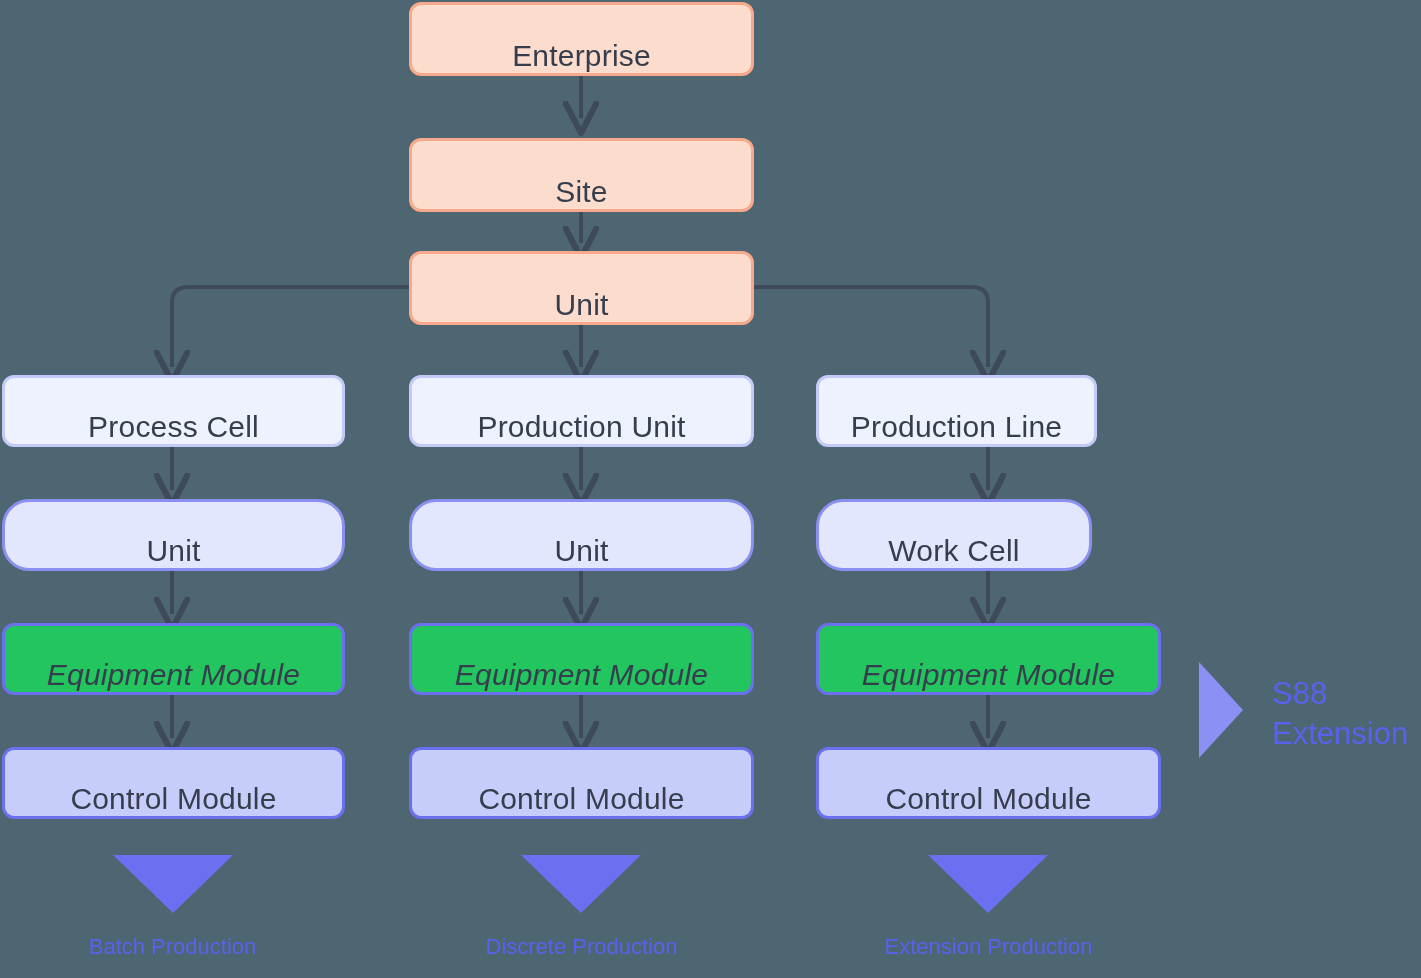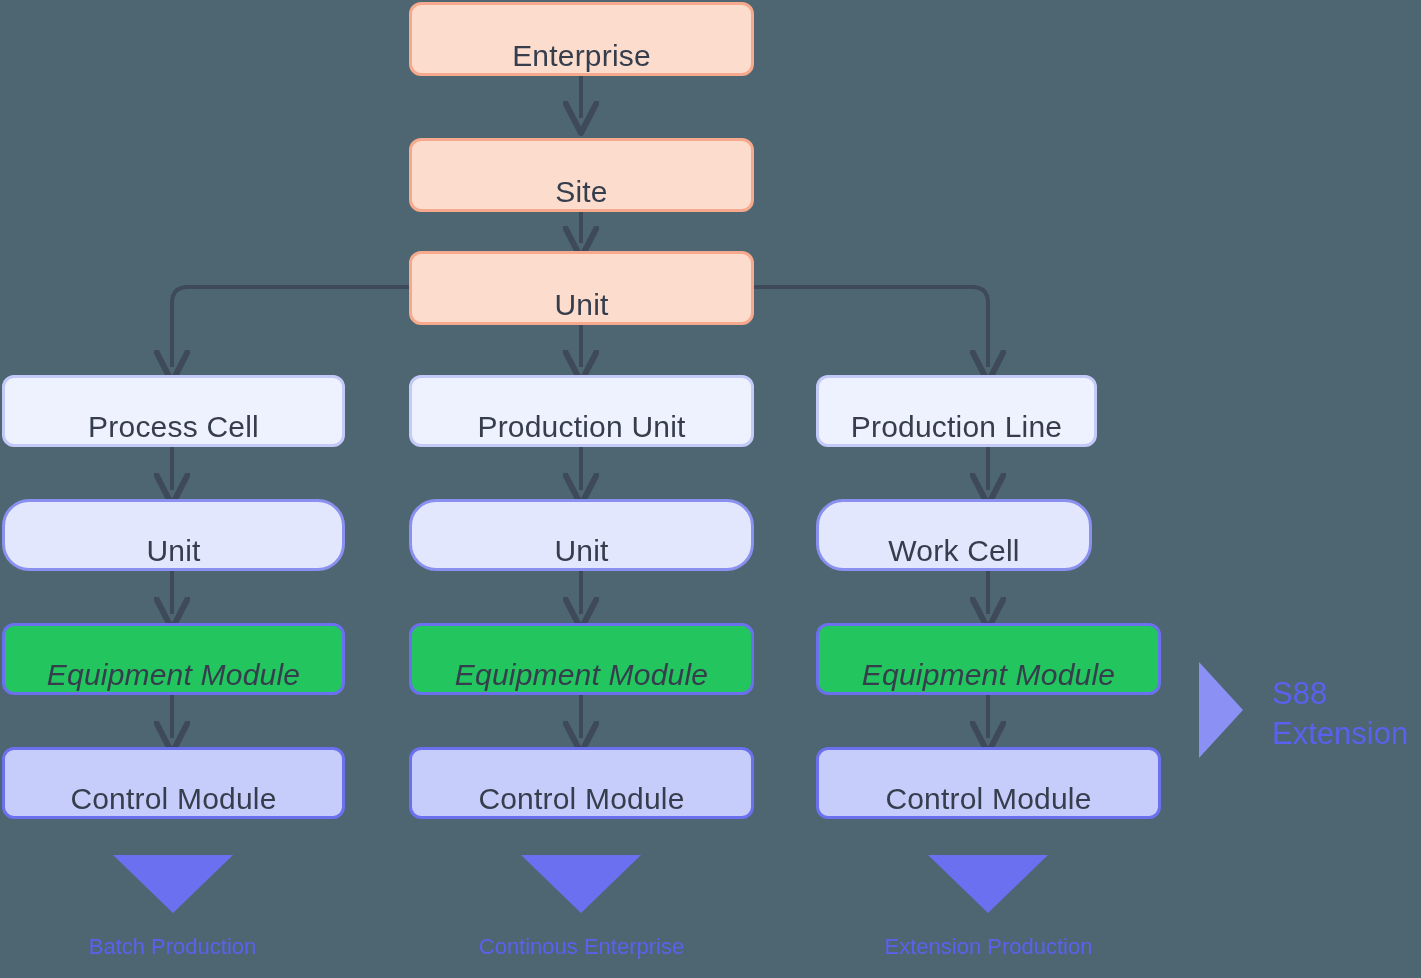--- a/index.html
+++ b/index.html
@@ -152,21 +152,21 @@
     <span>Unit</span>
   </div>
   <div class="node t-lvl3" style="left:409px; top:623px; width:345px; height:72px;">
     <span>Equipment Module</span>
   </div>
   <div class="node t-lvl4" style="left:409px; top:747px; width:345px; height:72px;">
     <span>Control Module</span>
   </div>
   <div class="tri-down" style="left:521px; top:855px;"></div>
   <div class="outcome" style="left:409px; top:934px; width:345px;">
-    <span>Continous Enterprise</span>
+    <span>Discrete Production</span>
   </div>
 
   <div class="node t-lvl1" style="left:816px; top:375px; width:281px; height:72px;">
     <span>Production Line</span>
   </div>
   <div class="node t-lvl2" style="left:816px; top:499px; width:276px; height:72px;">
     <span>Work Cell</span>
   </div>
   <div class="node t-lvl3" style="left:816px; top:623px; width:345px; height:72px;">
     <span>Equipment Module</span>

